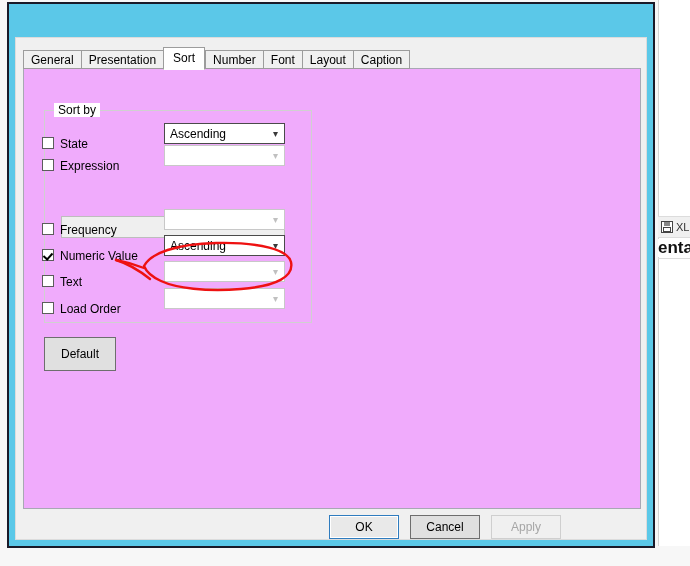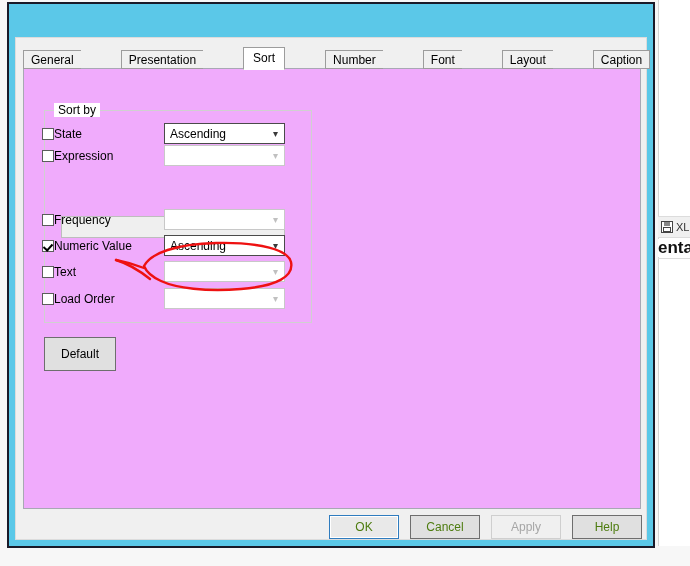--- a/index.html
+++ b/index.html
@@ -130,21 +130,20 @@
 
   
   #tabstrip {
     position: absolute;
     left: 7px;
     top: 9px;
     height: 22px;
     display: flex;
     align-items: flex-end;
     z-index: 4;
-    gap: 40px;
   }
   .tab {
     height: 19px;
     line-height: 19px;
     padding: 0 7px;
     background: #f0f0f0;
     border: 1px solid #9c9c9c;
     border-right: none;
     box-sizing: border-box;
     font-size: 12px;
@@ -201,23 +200,24 @@
 
   .row {
     position: absolute;
     left: 0;
     width: 100%;
     height: 22px;
   }
   .cb-wrap {
     position: absolute;
     left: 18px;
-    top: 4px;
-    display: flex;
-    align-items: center;
+    top: 14px;
+    display: flex;
+    align-items: flex-start;
+    gap: 6px;
     cursor: pointer;
   }
   .cbox {
     width: 12px;
     height: 12px;
     border: 1px solid #5c5c5c;
     background: #ffffff;
     box-sizing: border-box;
     position: relative;
     flex: none;
@@ -315,21 +315,21 @@
   }
   .dlg-btn {
     position: absolute;
     top: 0;
     width: 70px;
     height: 24px;
     background: #e0e0e0;
     border: 1px solid #6e6e6e;
     box-sizing: border-box;
     font-size: 12px;
-    color: #4d7c0f;
+    color: #000000;
     display: flex;
     align-items: center;
     justify-content: center;
     cursor: pointer;
   }
   .dlg-btn.focus {
     background: #e9e9e9;
     border: 1px solid #2f7cbf;
     box-shadow: inset 0 0 0 1px #ffffff;
   }
@@ -455,17 +455,16 @@
                C 278 238, 262 248, 225 251 C 190 254, 160 250, 145 243
                C 134 238, 130 233, 128 228 Z" fill="none" stroke="#ee1111" stroke-width="2.4" stroke-linecap="round"></path>
       <path d="M 128 230 C 120 227, 110 224, 100 222" fill="none" stroke="#ee1111" stroke-width="2.4" stroke-linecap="round"></path>
       <path d="M 100 222 C 113 226, 124 233, 134 241" fill="none" stroke="#ee1111" stroke-width="2.4" stroke-linecap="round"></path>
     </svg>
 
     <div id="buttonbar">
       <div class="dlg-btn focus" style="left:313px;">OK</div>
       <div class="dlg-btn" style="left:394px;">Cancel</div>
       <div class="dlg-btn disabled" style="left:475px;">Apply</div>
-      <div class="dlg-btn" style="left:556px;">Help</div>
     </div>
 
   </div>
 </div>
 
 </body></html>

